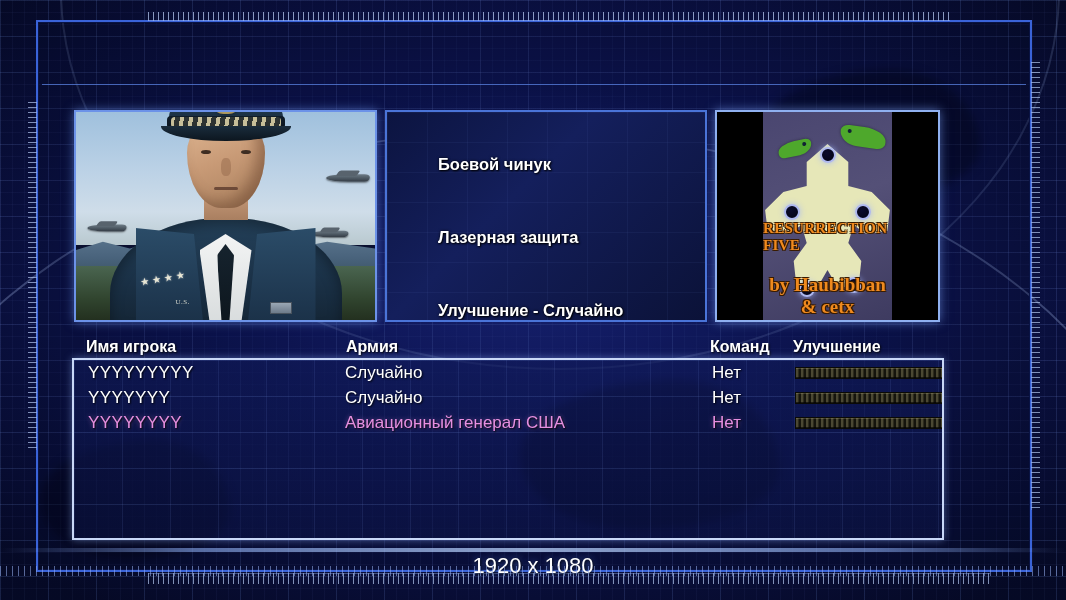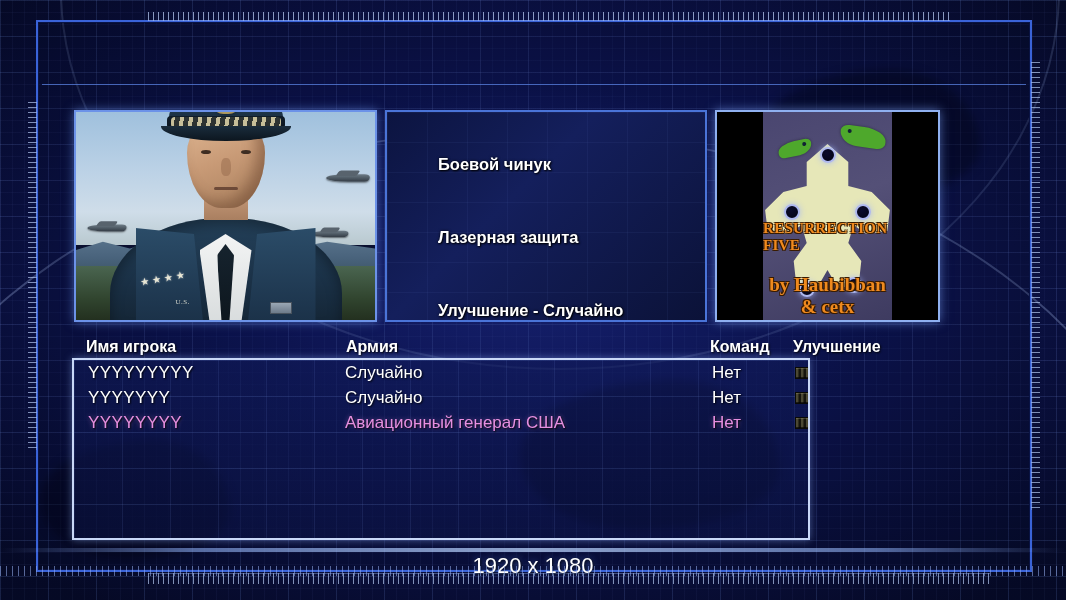--- a/index.html
+++ b/index.html
@@ -371,21 +371,21 @@
     white-space: nowrap;
   }
   .th.c-name { left: 12px; }
   .th.c-army { left: 244px; margin-left: 28px; }
   .th.c-team { left: 636px; }
   .th.c-prog { left: 719px; }
 
   #table-panel {
     position: absolute;
     left: 72px; top: 358px;
-    width: 738px; height: 182px;
+    width: 872px; height: 182px;
     border: 2px solid #c9d8f7;
     box-shadow: 0 0 8px rgba(150,185,255,.45);
     background: linear-gradient(180deg, rgba(16,26,88,.55) 0%, rgba(12,20,70,.5) 100%);
     overflow: hidden;
     text-align: right;
   }
   .row {
     position: relative;
     height: 25px;
     display: flex; align-items: center;

